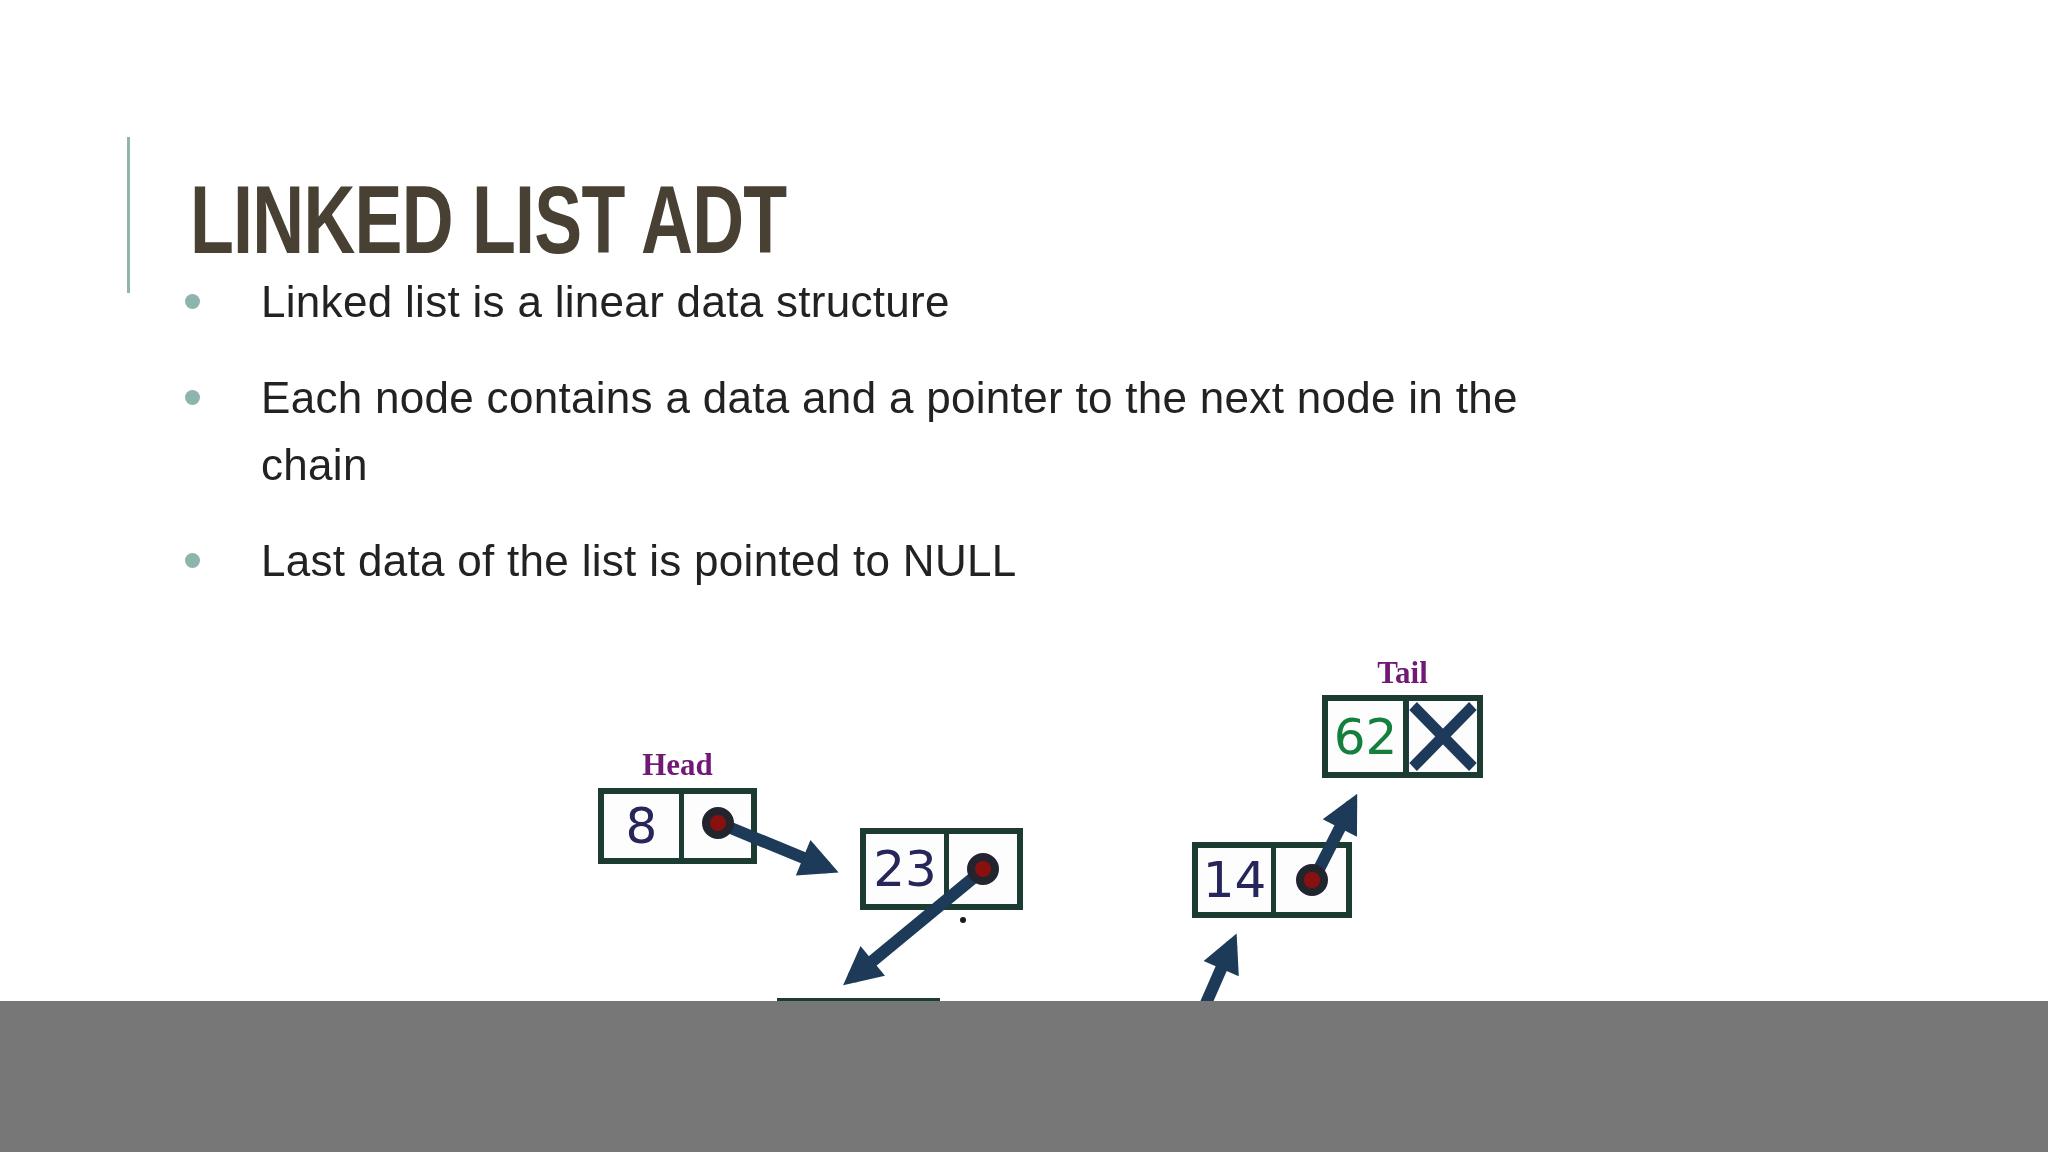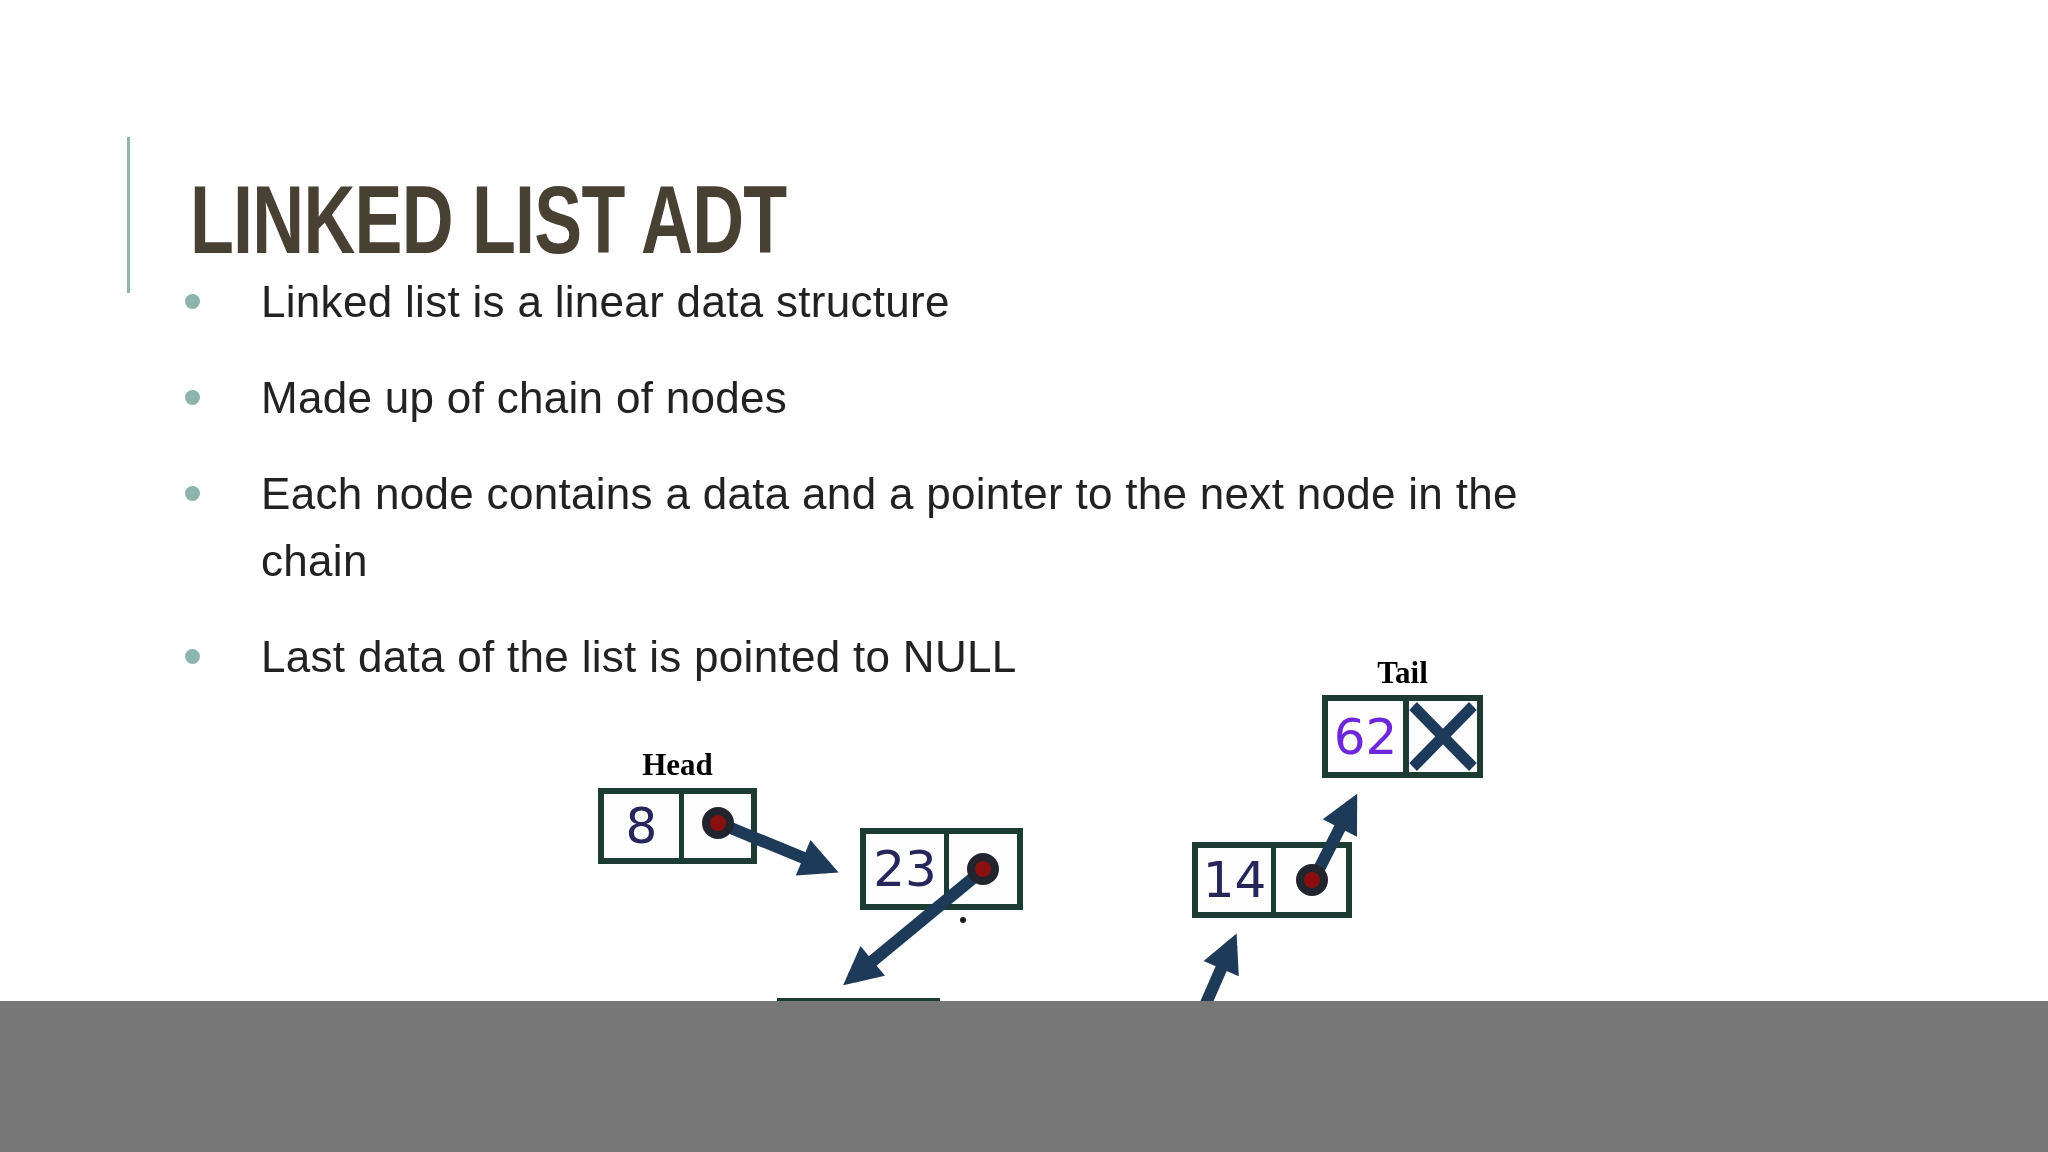--- a/index.html
+++ b/index.html
@@ -34,48 +34,44 @@
   .node{
     position:absolute;display:flex;
     border:6px solid #1c3b33;background:#fdfdfd;box-sizing:border-box;
   }
   .node .val{
     display:flex;align-items:center;justify-content:center;
     border-right:5px solid #1c3b33;box-sizing:border-box;
     font-family:"DejaVu Sans",sans-serif;font-size:50px;color:#26265a;
   }
   .node .ptr{flex:1;position:relative;}
-  .node-62 .val{color:#6d28d9;text-align:center;}
+  .node-62 .val{color:#15803d;text-align:center;}
   .node-62{border-color:#1c3b33;}
   .node-62 .ptr{border-left:1px solid #1e3a5a;}
   .ptr-label{
     position:absolute;text-align:center;
     font-family:"Liberation Serif",serif;font-weight:700;
-    font-size:31px;color:#000000;line-height:1.2;
+    font-size:31px;color:#701a75;line-height:1.2;
   }
   .arrow-layer{position:absolute;left:0;top:0;pointer-events:none;}
   .x-svg{position:absolute;left:0;top:0;width:100%;height:100%;}
 </style>
 </head>
 <body>
 
 <div class="slide">
 
   <div class="accent-bar"></div>
 
   <h1 class="title">LINKED LIST ADT</h1>
 
   <ul class="bullets">
     <li>
       <span class="bullet-dot"></span>
       <span>Linked list is a linear data structure</span>
-    </li>
-    <li>
-      <span class="bullet-dot"></span>
-      <span>Made up of chain of nodes</span>
     </li>
     <li>
       <span class="bullet-dot"></span>
       <span>Each node contains a data and a pointer to the next node in the chain</span>
     </li>
     <li>
       <span class="bullet-dot"></span>
       <span>Last data of the list is pointed to NULL</span>
     </li>
   </ul>

